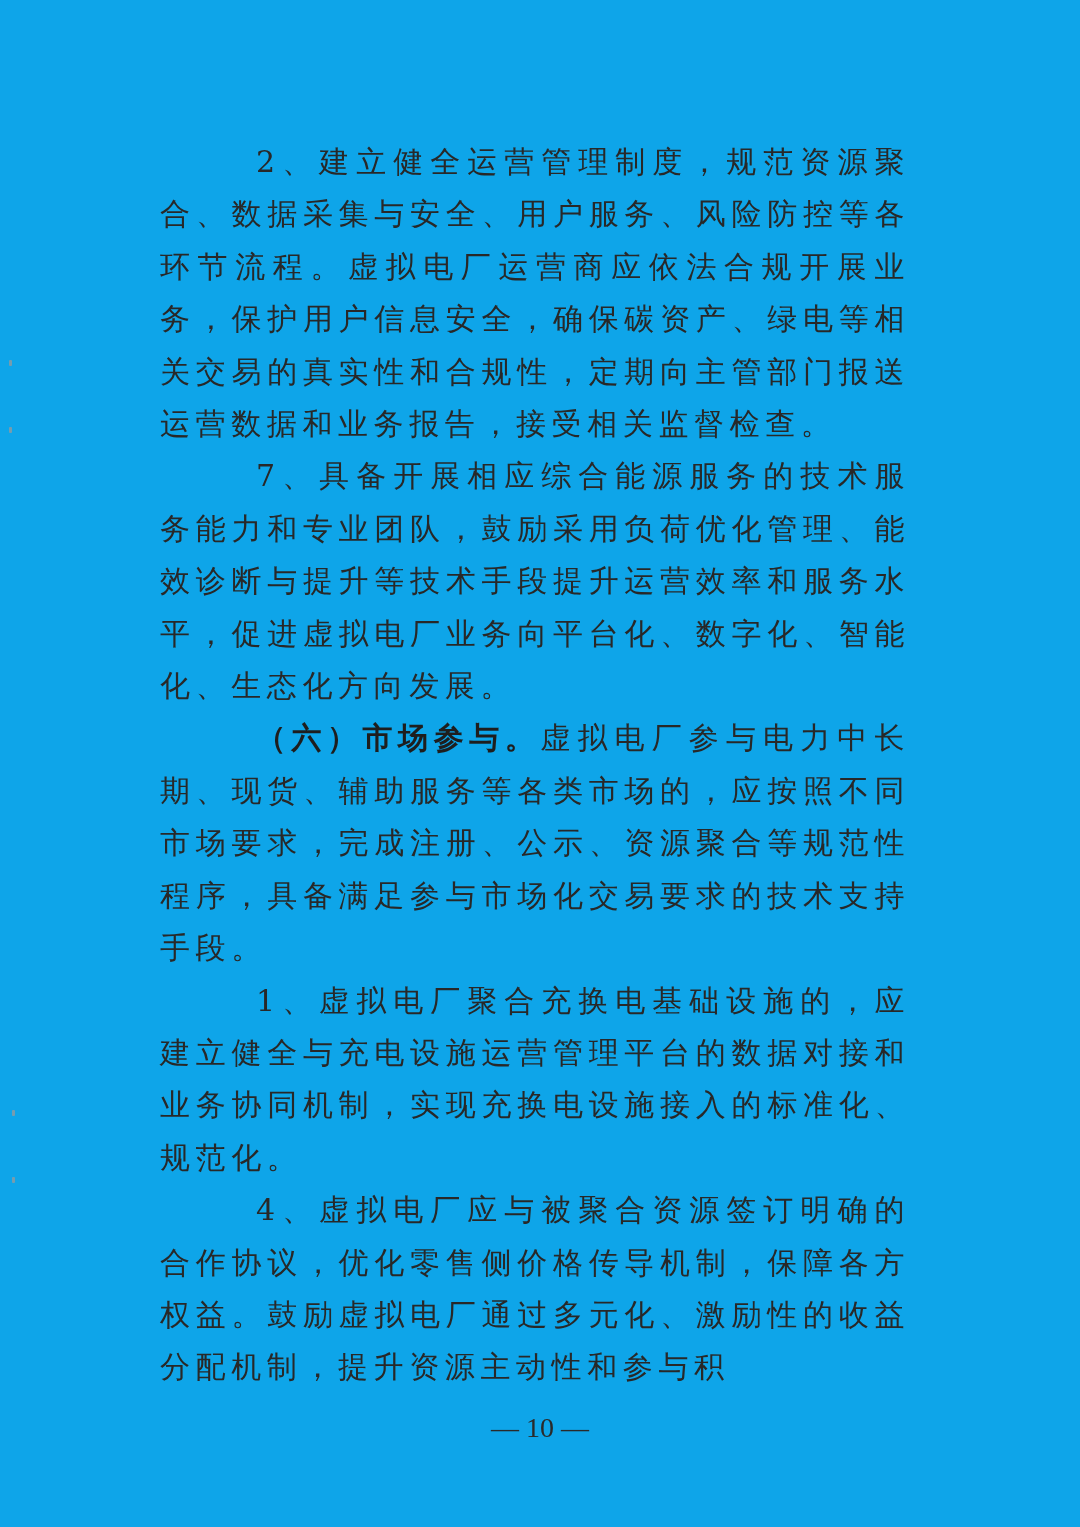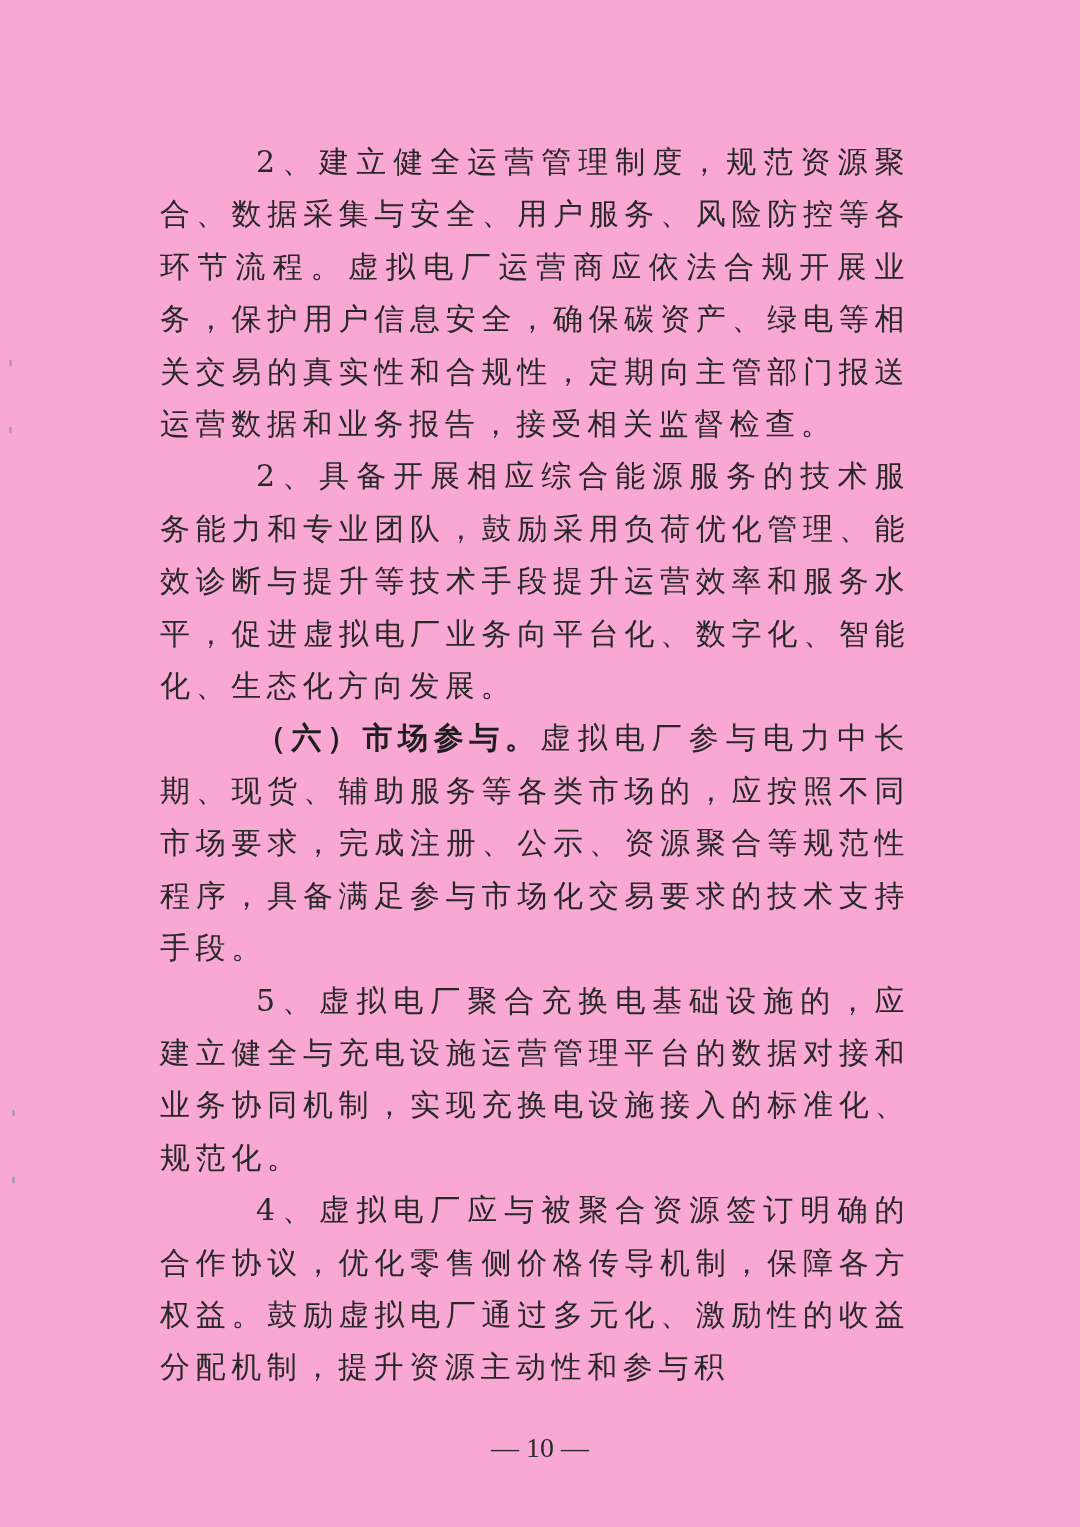--- a/index.html
+++ b/index.html
@@ -13,21 +13,21 @@
       position: relative;
       overflow: hidden;
       font-family: "DejaVu Serif", "Liberation Serif", serif;
       color: #262626;
     }
     .page {
       position: absolute;
       left: 0; top: 0;
       width: 1080px;
       height: 1527px;
-      background: #f9a8d4;
+      background: #0ea5e9;
     }
     .body-text {
       position: absolute;
       left: 160px;
       top: 136px;
       width: 750px;
     }
     .para {
       margin: 0;
       font-size: 30px;
@@ -49,21 +49,20 @@
     .page-number {
       position: absolute;
       left: 0;
       width: 1080px;
       top: 1408px;
       text-align: center;
       font-size: 28px;
       line-height: 40px;
       color: #2a2a2a;
       font-family: "Liberation Serif", "DejaVu Serif", serif;
-      margin-top: 20px;
     }
     .margin-mark {
       position: absolute;
       width: 3px;
       height: 6px;
       background: #9a9a9a;
       border-radius: 1px;
       opacity: 0.75;
     }
   </style>
@@ -75,27 +74,27 @@
   <span class="margin-mark" style="left:9px; top:360px;"></span>
   <span class="margin-mark" style="left:9px; top:427px;"></span>
   <span class="margin-mark" style="left:12px; top:1110px;"></span>
   <span class="margin-mark" style="left:12px; top:1177px;"></span>
 
   <div class="body-text">
     <p class="para">
       <span class="lead"></span><span>2、建立健全运营管理制度，规范资源聚合、数据采集与安全、用户服务、风险防控等各环节流程。虚拟电厂运营商应依法合规开展业务，保护用户信息安全，确保碳资产、绿电等相关交易的真实性和合规性，定期向主管部门报送运营数据和业务报告，接受相关监督检查。</span>
     </p>
     <p class="para">
-      <span class="lead"></span><span>2、具备开展相应综合能源服务的技术服务能力和专业团队，鼓励采用负荷优化管理、能效诊断与提升等技术手段提升运营效率和服务水平，促进虚拟电厂业务向平台化、数字化、智能化、生态化方向发展。</span>
+      <span class="lead"></span><span>7、具备开展相应综合能源服务的技术服务能力和专业团队，鼓励采用负荷优化管理、能效诊断与提升等技术手段提升运营效率和服务水平，促进虚拟电厂业务向平台化、数字化、智能化、生态化方向发展。</span>
     </p>
     <p class="para">
       <span class="lead">（六）市场参与。</span><span>虚拟电厂参与电力中长期、现货、辅助服务等各类市场的，应按照不同市场要求，完成注册、公示、资源聚合等规范性程序，具备满足参与市场化交易要求的技术支持手段。</span>
     </p>
     <p class="para">
-      <span class="lead"></span><span>5、虚拟电厂聚合充换电基础设施的，应建立健全与充电设施运营管理平台的数据对接和业务协同机制，实现充换电设施接入的标准化、规范化。</span>
+      <span class="lead"></span><span>1、虚拟电厂聚合充换电基础设施的，应建立健全与充电设施运营管理平台的数据对接和业务协同机制，实现充换电设施接入的标准化、规范化。</span>
     </p>
     <p class="para">
       <span class="lead"></span><span>4、虚拟电厂应与被聚合资源签订明确的合作协议，优化零售侧价格传导机制，保障各方权益。鼓励虚拟电厂通过多元化、激励性的收益分配机制，提升资源主动性和参与积</span>
     </p>
   </div>
 
   <div class="page-number">— 10 —</div>
 </div>
 
 </body></html>

